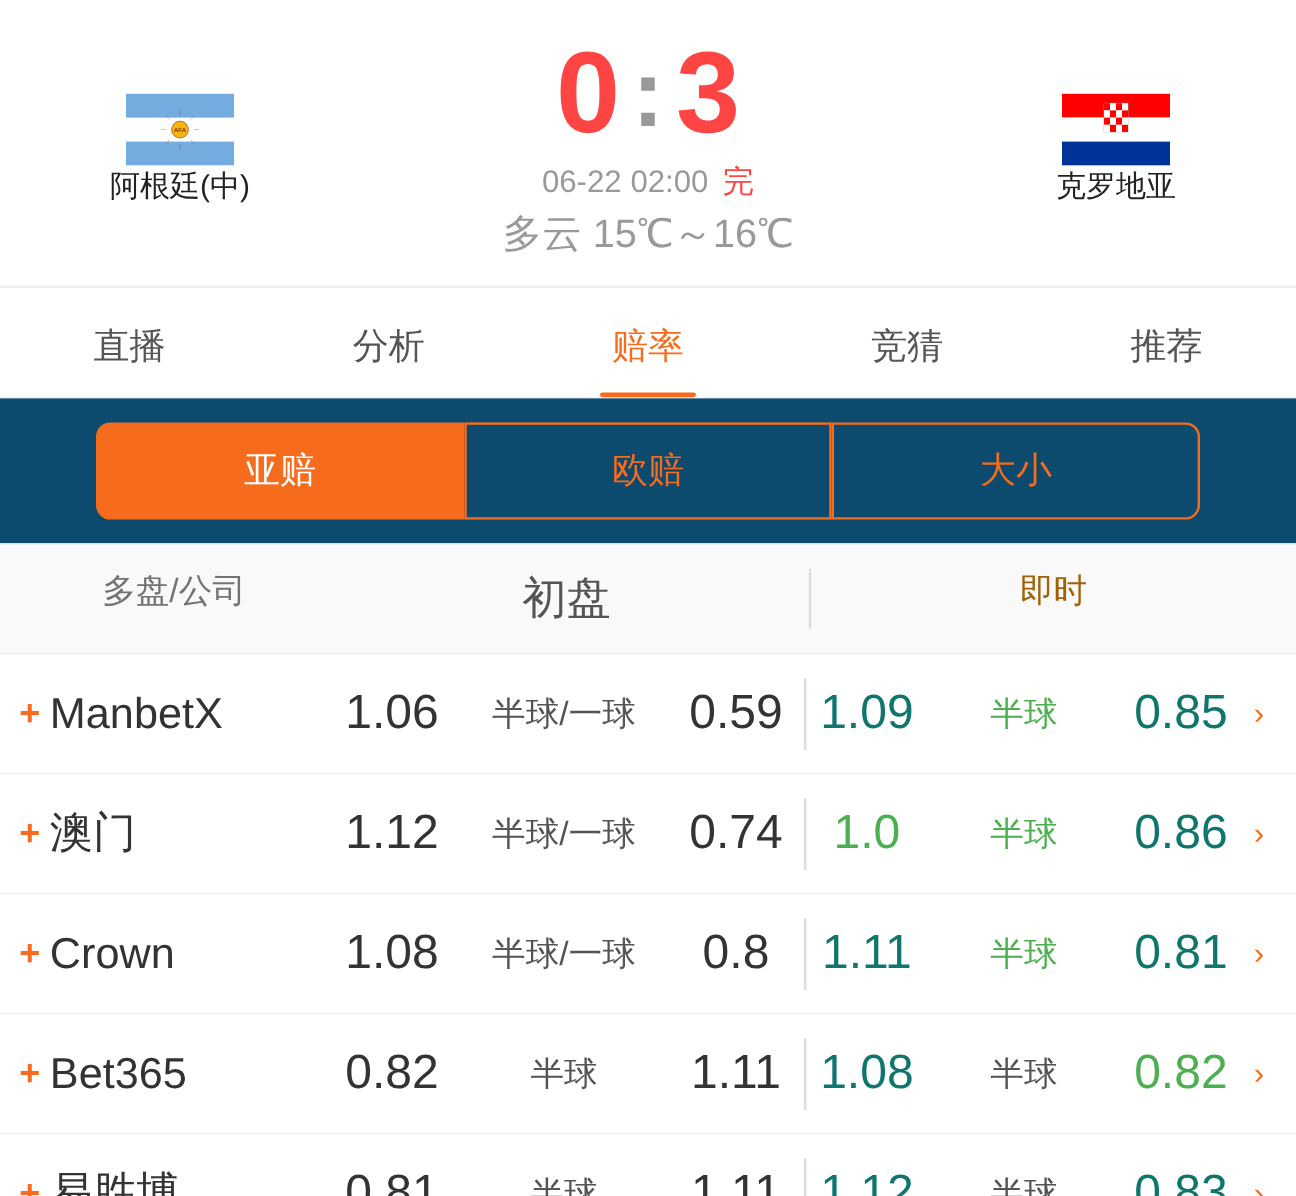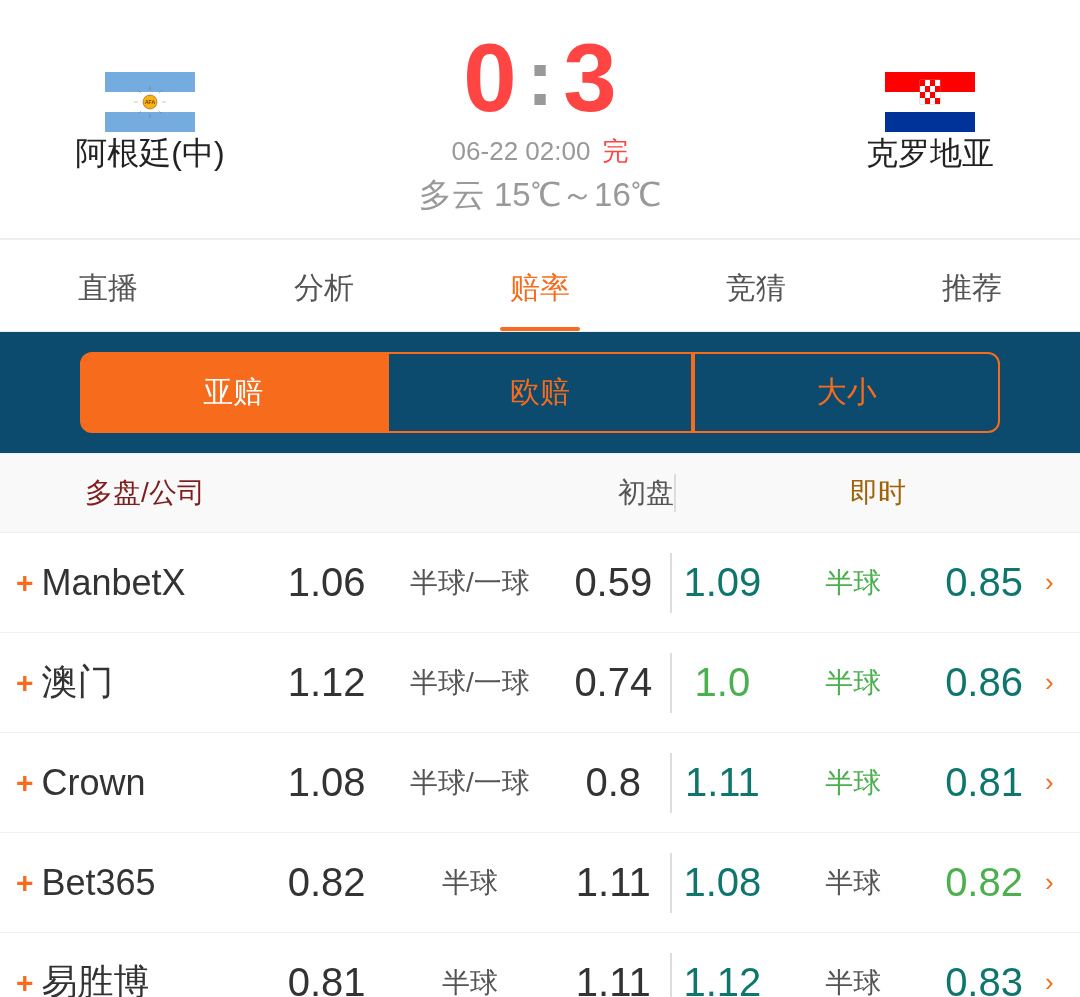--- a/index.html
+++ b/index.html
@@ -19,21 +19,21 @@
       align-items: center;
       justify-content: space-between;
     }
     .team-left, .team-right {
       display: flex;
       flex-direction: column;
       align-items: center;
       width: 260px;
     }
     .team-name {
-      font-size: 32px;
+      font-size: 25px;
       color: #222;
       font-weight: 500;
     }
     .match-center {
       display: flex;
       flex-direction: column;
       align-items: center;
       flex: 1;
     }
     .match-info {
@@ -128,27 +128,27 @@
       display: flex;
       padding: 20px 0;
       background: #f9f9f9;
       border-bottom: 1px solid #eee;
       border-top: 1px solid #eee;
     }
     .col-company {
       width: 270px;
       text-align: center;
       font-size: 28px;
-      color: #7f1d1d;
+      color: #737373;
       padding-left: 20px;
     }
     .col-initial {
       flex: 1;
-      text-align: right;
-      font-size: 28px;
+      text-align: center;
+      font-size: 37px;
       color: #555;
     }
     .col-realtime {
       flex: 1;
       text-align: center;
       font-size: 28px;
       color: #a16207;
     }
 
     

